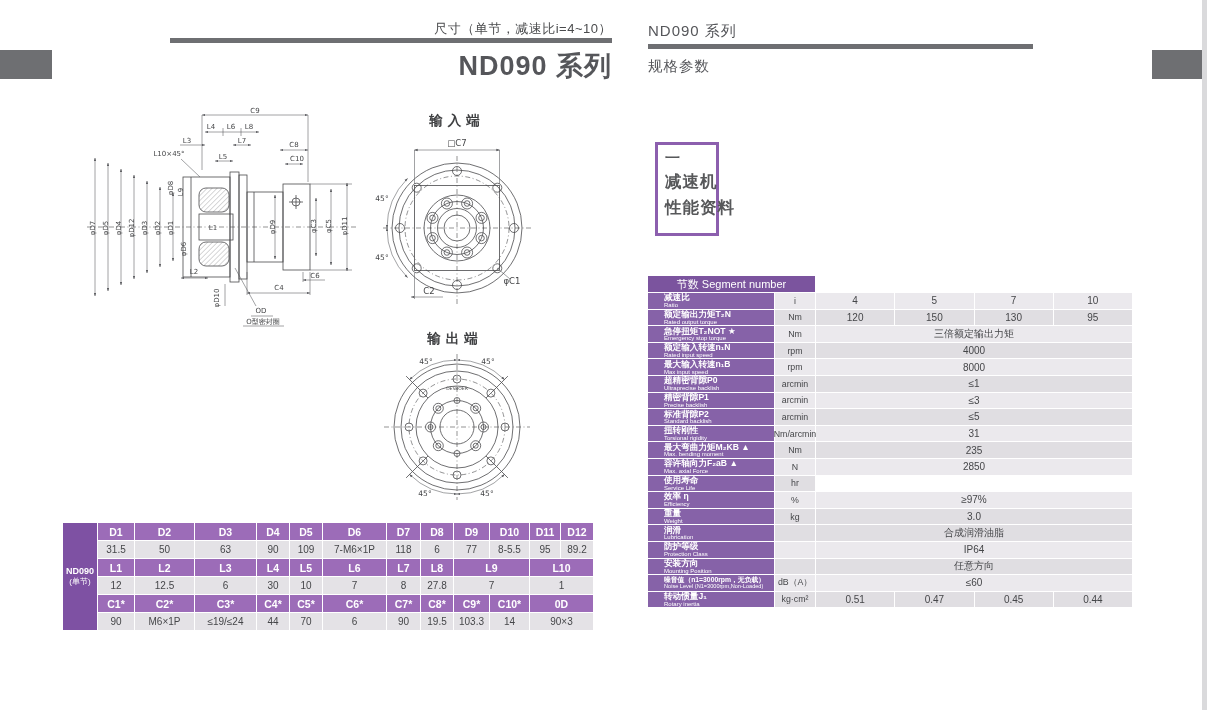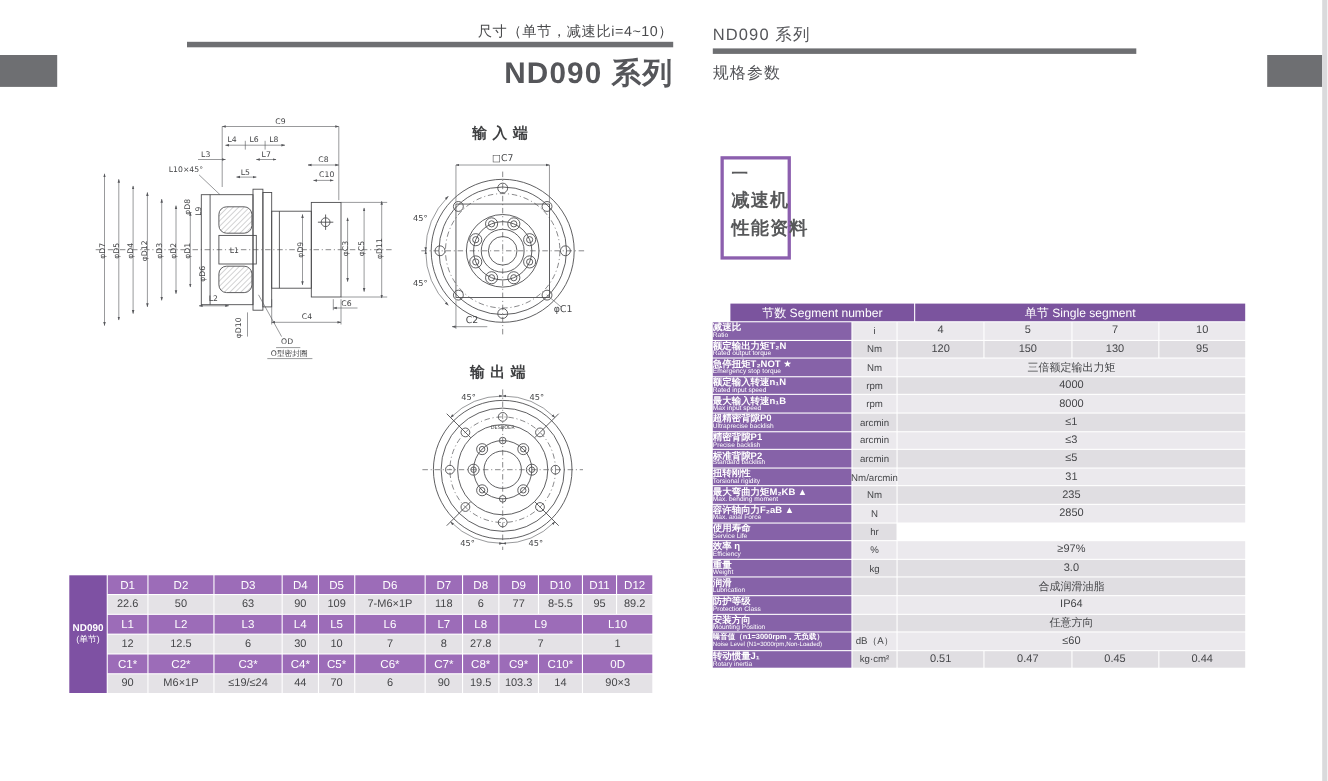--- a/index.html
+++ b/index.html
@@ -38,32 +38,32 @@
   
   .dim-table{display:flex;gap:1px;background:#ffffff;}
   .dim-ndcell{width:34px;background:#7e51a3;color:#fff;display:flex;flex-direction:column;
               align-items:center;justify-content:center;line-height:1.2;}
   .dim-ndcell .nd{font-size:9px;font-weight:bold;}
   .dim-ndcell .nds{font-size:8px;}
   .dim-rows{display:flex;flex-direction:column;gap:1px;flex:1;}
   .dt-row{display:grid;grid-template-columns:36px 59px 61px 32px 32px 63px 33px 32px 35px 39px 30px 32px;
           gap:1px;height:17px;}
   .dt-cell{display:flex;align-items:center;justify-content:center;font-size:10px;}
-  .dt-head .dt-cell{background:#9c6cb8;color:#ffffff;font-weight:normal;font-size:10.5px;}
+  .dt-head .dt-cell{background:#9c6cb8;color:#ffffff;font-weight:bold;font-size:10.5px;}
   .dt-val .dt-cell{background:#e4e2e6;color:#454649;}
 
   
   .spec-table{display:flex;flex-direction:column;gap:1px;background:#ffffff;}
   .spec-header{display:flex;gap:1px;height:16px;}
   .spec-header div{background:#7b549e;color:#fff;font-size:11px;display:flex;align-items:center;justify-content:center;}
-  .sh-left{width:167px;margin-left:16px;}
+  .sh-left{width:167px;}
   .sh-right{flex:1;}
   .spec-row{display:flex;gap:1px;height:15.6px;}
   .spec-label{width:126px;background:#8662a8;color:#ffffff;display:flex;flex-direction:column;
-              justify-content:center;padding-left:0;box-sizing:border-box;line-height:1.02;overflow:hidden;}
+              justify-content:center;padding-left:16px;box-sizing:border-box;line-height:1.02;overflow:hidden;}
   .spec-label .cn{font-size:8.6px;font-weight:bold;white-space:nowrap;}
   .spec-label .en{font-size:6px;white-space:nowrap;}
   .spec-label.small .cn{font-size:6.8px;}
   .spec-label.small .en{font-size:5.6px;}
   .spec-unit{width:40px;display:flex;align-items:center;justify-content:center;font-size:8.8px;color:#454649;}
   .spec-data{flex:1;display:flex;gap:1px;}
   .spec-cell{flex:1;display:flex;align-items:center;justify-content:center;font-size:10px;color:#454649;}
   .row-a .spec-unit,.row-a .spec-cell{background:#ebe9ed;}
   .row-b .spec-unit,.row-b .spec-cell{background:#e0dee2;}
 </style>
@@ -303,21 +303,21 @@
           <div class="dt-cell">D5</div>
           <div class="dt-cell">D6</div>
           <div class="dt-cell">D7</div>
           <div class="dt-cell">D8</div>
           <div class="dt-cell">D9</div>
           <div class="dt-cell">D10</div>
           <div class="dt-cell">D11</div>
           <div class="dt-cell">D12</div>
         </div>
         <div class="dt-row dt-val">
-          <div class="dt-cell">22.6</div>
+          <div class="dt-cell">31.5</div>
           <div class="dt-cell">50</div>
           <div class="dt-cell">63</div>
           <div class="dt-cell">90</div>
           <div class="dt-cell">109</div>
           <div class="dt-cell">7-M6×1P</div>
           <div class="dt-cell">118</div>
           <div class="dt-cell">6</div>
           <div class="dt-cell">77</div>
           <div class="dt-cell">8-5.5</div>
           <div class="dt-cell">95</div>
@@ -382,21 +382,20 @@
 
   <div class="abs section-box" style="left:655px;top:142px;">
     <span class="dash">一</span>
     <span class="l1">减速机</span>
     <span class="l2">性能资料</span>
   </div>
 
   <div class="abs spec-table" style="left:648px;top:276px;width:484px;">
     <div class="spec-header">
       <div class="sh-left">节数 Segment number</div>
-      <div class="sh-right">单节 Single segment</div>
     </div>
     <div id="spec-rows" style="display:flex;flex-direction:column;gap:1px;">
         <div class="spec-row row-a">
           <div class="spec-label">
             <span class="cn">减速比</span>
             <span class="en">Ratio</span>
           </div>
           <div class="spec-unit">i</div>
           <div class="spec-data">
             <div class="spec-cell">4</div>

